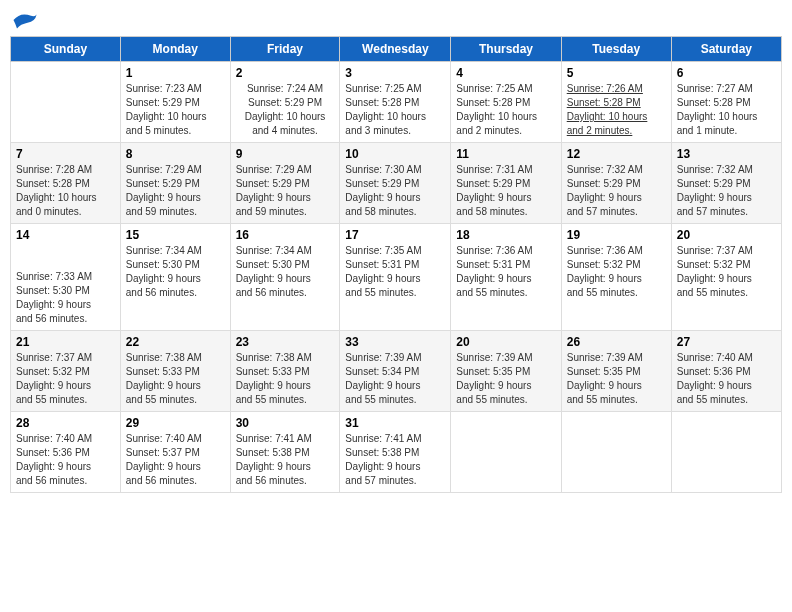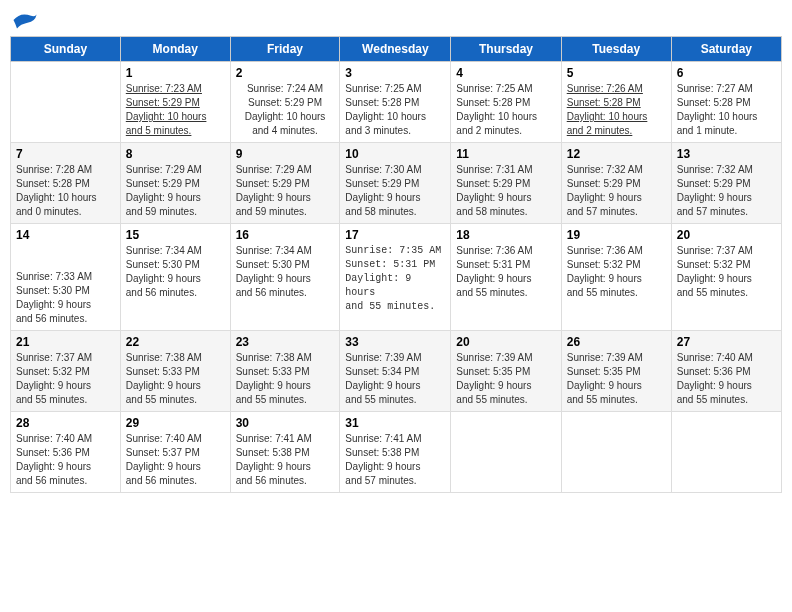--- a/index.html
+++ b/index.html
@@ -121,21 +121,21 @@
         <th>Thursday</th>
         <th>Tuesday</th>
         <th>Saturday</th>
       </tr>
   </thead>
   <tbody id="cal-body">
       <tr>
         <td class="empty-cell"></td>
         <td>
           <span class="day-num">1</span>
-          <div class="day-info" style="white-space: pre-line; text-decoration: underline;">Sunrise: 7:23 AM
+          <div class="day-info" style="white-space: pre-line;">Sunrise: 7:23 AM
 Sunset: 5:29 PM
 Daylight: 10 hours
 and 5 minutes.</div>
         </td>
         <td>
           <span class="day-num">2</span>
           <div class="day-info" style="white-space: pre-line; text-align: center;">Sunrise: 7:24 AM
 Sunset: 5:29 PM
 Daylight: 10 hours
 and 4 minutes.</div>
@@ -237,21 +237,21 @@
         </td>
         <td>
           <span class="day-num">16</span>
           <div class="day-info" style="white-space: pre-line;">Sunrise: 7:34 AM
 Sunset: 5:30 PM
 Daylight: 9 hours
 and 56 minutes.</div>
         </td>
         <td>
           <span class="day-num">17</span>
-          <div class="day-info" style="white-space: pre-line; font-family: Liberation Mono, monospace;">Sunrise: 7:35 AM
+          <div class="day-info" style="white-space: pre-line;">Sunrise: 7:35 AM
 Sunset: 5:31 PM
 Daylight: 9 hours
 and 55 minutes.</div>
         </td>
         <td>
           <span class="day-num">18</span>
           <div class="day-info" style="white-space: pre-line;">Sunrise: 7:36 AM
 Sunset: 5:31 PM
 Daylight: 9 hours
 and 55 minutes.</div>

